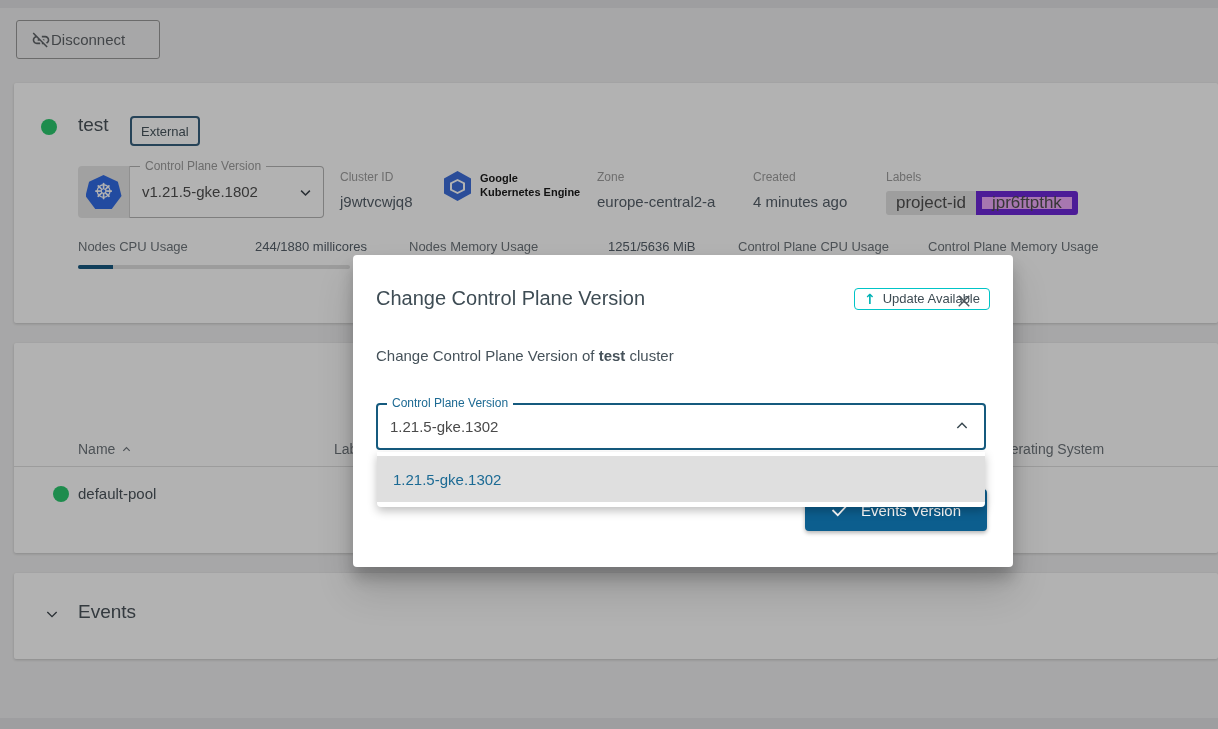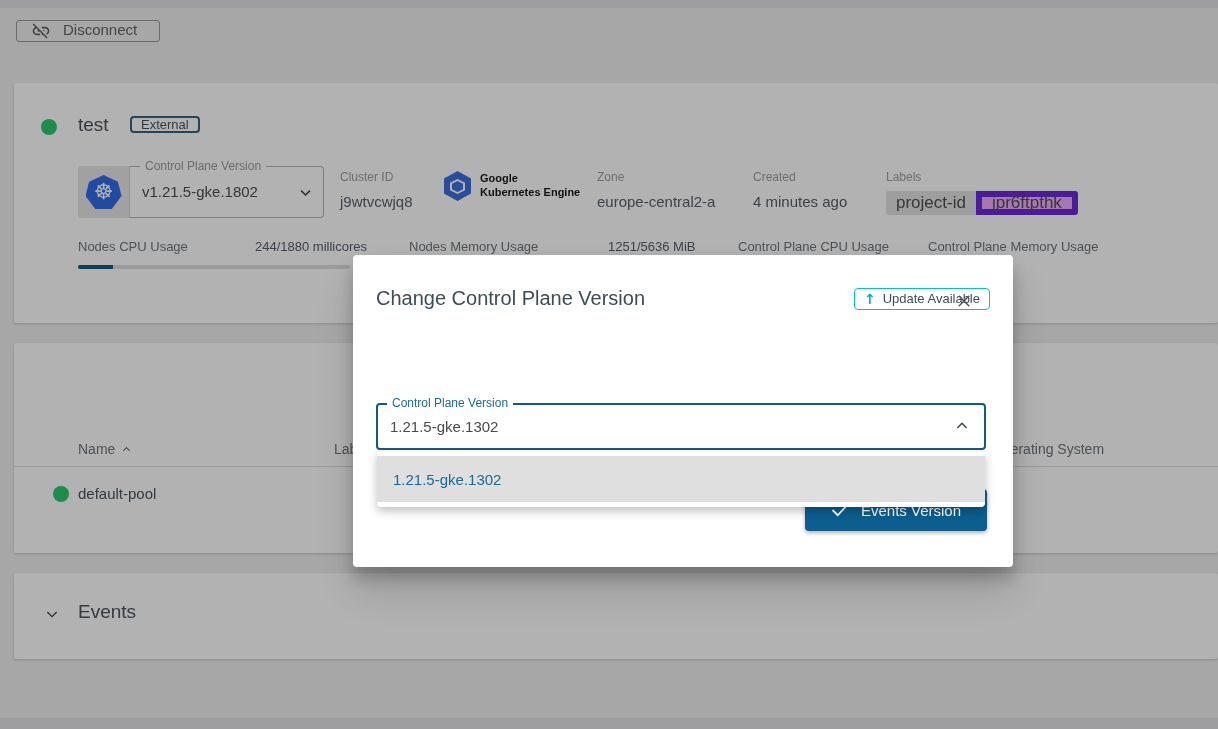--- a/index.html
+++ b/index.html
@@ -4,36 +4,36 @@
 <style>
   * { margin:0; padding:0; box-sizing:border-box; }
   html,body { width:1218px; height:729px; }
   body { font-family:"Liberation Sans","DejaVu Sans",sans-serif; }
   .page { position:relative; width:1218px; height:729px; background:#f0f0f1; overflow:hidden; }
   .edge-strip { position:absolute; left:0; width:100%; background:#e3e3e5; }
   .edge-strip.top { top:0; height:8px; }
   .edge-strip.bottom { bottom:0; height:11px; }
 
   
-  .btn-disconnect { position:absolute; left:16px; top:20px; width:144px; height:22px;
-    display:flex; align-items:flex-start; gap:12px; padding:0 14px;
+  .btn-disconnect { position:absolute; left:16px; top:20px; width:144px; height:39px;
+    display:flex; align-items:center; padding:0 14px;
     border:1px solid #9a9a9a; border-radius:3px; background:transparent;
     color:#5f6368; font-size:15px; cursor:pointer; }
   .btn-disconnect svg { flex:0 0 auto; }
 
   
   .card { position:absolute; left:14px; width:1204px; background:#ffffff;
     border-radius:2px; box-shadow:0 1px 3px rgba(0,0,0,.18); }
   .card.cluster { top:83px; height:240px; }
   .card.machines { top:343px; height:210px; }
   .card.events { top:573px; height:86px; }
 
   .status-dot { position:absolute; width:16px; height:16px; border-radius:50%; }
   .cluster-title { position:absolute; left:64px; top:31px; font-size:19px; color:#4b545b; }
-  .ext-chip { position:absolute; left:116px; top:33px; height:17px; padding:0 9px;
+  .ext-chip { position:absolute; left:116px; top:33px; height:30px; padding:0 9px;
     display:flex; align-items:center; border:2px solid #37617f; border-radius:4px;
     color:#48555d; font-size:13px; }
 
   
   .ver-icon-box { position:absolute; left:64px; top:83px; width:52px; height:52px;
     background:#e7e7e7; border-radius:4px 0 0 4px; border-right:1px solid #cfcfcf;
     display:flex; align-items:center; justify-content:center; }
   .k8s-hept { width:36px; height:34px; background:#326ce5; display:flex; align-items:center; justify-content:center;
     clip-path:polygon(50% 0%, 90% 20%, 100% 62%, 73% 100%, 27% 100%, 0% 62%, 10% 20%); }
   .k8s-hept span { color:#fff; font-size:22px; line-height:1; font-family:"DejaVu Sans",sans-serif; }
@@ -236,20 +236,23 @@
         <span>Update Available</span>
       </span>
     </div>
     <span class="modal-close">
       <svg width="18" height="18" viewBox="0 0 24 24" fill="none" stroke="#4f565c" stroke-width="2">
           <line x1="5" y1="5" x2="19" y2="19"></line>
           <line x1="19" y1="5" x2="5" y2="19"></line>
         </svg>
     </span>
 
+    <div class="modal-sub">
+      <span>Change Control Plane Version of </span><b>test</b><span> cluster</span>
+    </div>
 
     <div class="mfield">
       <span class="flabel">Control Plane Version</span>
       <span class="fvalue">1.21.5-gke.1302</span>
       <span class="chev">
         <svg width="16" height="16" viewBox="0 0 24 24" fill="none" stroke="#37474f" stroke-width="2.2">
             <polyline points="5,15 12,8 19,15"></polyline>
           </svg>
       </span>
     </div>

